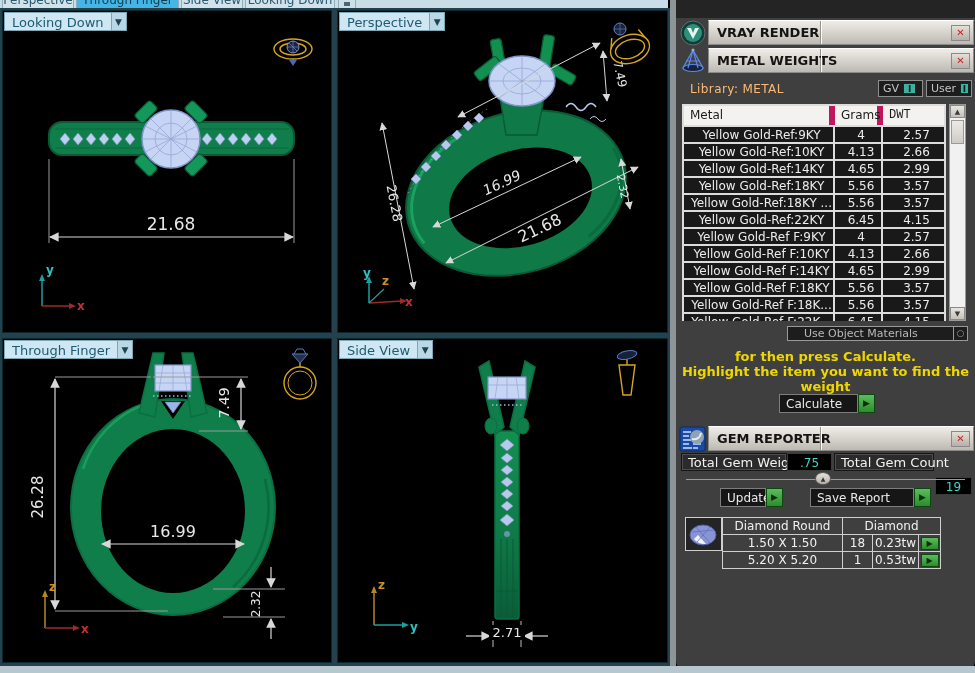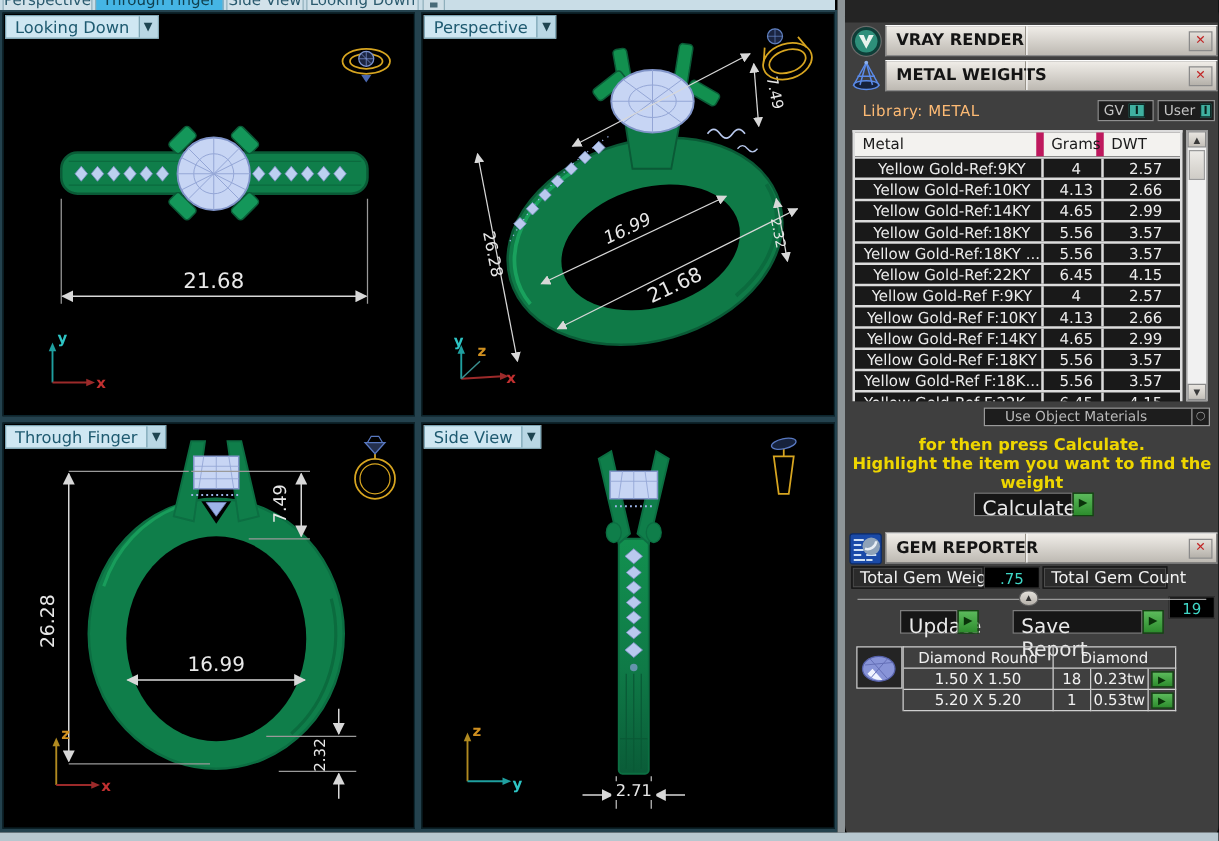--- a/index.html
+++ b/index.html
@@ -39,38 +39,38 @@
   .xbtn { width:19px; height:16px; margin:0 3px 0 0; flex:none; background:linear-gradient(#e3dfd9,#b5b1aa); border:1px solid #8a8a8a; color:#c22525; font-size:10px; font-weight:bold; text-align:center; line-height:14px; }
 
   .liblabel { position:absolute; left:14px; top:82px; font-size:12px; color:#fdba74; letter-spacing:.4px; }
   .togbtn { position:absolute; top:80px; height:17px; background:#1d1d1d; border:1px solid #8f8f8f; display:flex; align-items:center; padding:0 2px 0 4px; }
   .togbtn .t { font-size:11px; color:#c4c4c4; margin-right:4px; }
   .togbtn .sq { width:13px; height:11px; background:#3fb0a0; border:1px solid #0c2a26; color:#09201c; font-size:9px; font-weight:bold; text-align:center; line-height:10px; }
 
   .mtable { position:absolute; left:6px; top:104px; width:264px; border:2px solid #dcdcdc; border-bottom:none; }
   .mhead { display:grid; grid-template-columns:151px 48px 61px; background:#f3f2ef; height:19px; }
   .mhead div { font-size:12px; color:#1b1b1b; padding:2px 0 0 6px; border-right:6px solid #be185d; }
-  .mhead div:last-child { border-right:none; }
+  .mhead div:last-child { border-right:none;font-family:Liberation Mono, monospace; }
   .mbody { height:196px; overflow:hidden; background:#191919; }
   .mrow { display:grid; grid-template-columns:151px 48px 61px; height:17px; border-top:2px solid #dcdcdc; background:#191919; }
   .mrow div { font-size:12px; color:#ececec; padding:1px 0 1px 6px; border-right:2px solid #dcdcdc; overflow:hidden; white-space:nowrap;text-align:center; }
   .mrow div:last-child { border-right:none; }
 
   .scrollbar { position:absolute; left:273px; top:104px; width:17px; height:217px; background:#f1f1f1; border:1px solid #9a9a9a; }
   .sbtn { position:absolute; left:0; width:15px; height:13px; background:linear-gradient(#e8e5e0,#c5c1ba); border:1px solid #8a8a8a; color:#3a3a3a; font-size:7px; text-align:center; line-height:12px; }
   .sthumb { position:absolute; left:1px; top:15px; width:13px; height:24px; background:linear-gradient(#eceae6,#cfccc6); border:1px solid #9a9a9a; }
 
   .dropdown { position:absolute; left:111px; top:326px; width:181px; height:15px; background:#1d1d1d; border:1px solid #9a9a9a; display:flex; align-items:center; }
   .dropdown .t { flex:1; font-size:11px; color:#b9b9b9; padding-left:16px; white-space:nowrap; }
   .dropdown .c { width:14px; height:13px; border-left:1px solid #9a9a9a; color:#9a9a9a; font-size:9px; text-align:center; line-height:12px; }
 
   .hint { position:absolute; left:0; top:349px; width:299px; text-align:center; color:#eed600; font-size:13px; font-weight:bold; line-height:15px; }
 
   .cmdbtn { position:absolute; height:19px; display:flex; }
-  .cmdbtn .lbl { background:#161616; border:1px solid #7d7d7d; color:#e9e9e9; font-size:16px; padding:2px 0 0 6px; }
+  .cmdbtn .lbl { background:#161616; border:1px solid #7d7d7d; color:#e9e9e9; font-size:12px; padding:2px 0 0 6px; }
   .greenbtn { width:17px; height:19px; background:linear-gradient(#5cbb5c,#2d8c2d); border:1px solid #10460f; color:#0a320a; font-size:9px; text-align:center; line-height:17px; flex:none; }
   .greenbtn.small { width:18px; height:13px; line-height:11px; font-size:8px; display:inline-block; }
 
   .tot-label { position:absolute; top:453px; height:18px; background:#2b2b2b; border:1px solid #161616; box-shadow:inset 0 0 0 1px #4d4d4d; color:#f2f2f2; font-size:13px; padding:1px 0 0 6px; white-space:nowrap; }
   .tot-value { position:absolute; top:453px; height:18px; background:#000; border:1px solid #3a3a3a; color:#3fd6c6; font-size:12px; text-align:center; padding-top:2px; }
 
   .divline { position:absolute; left:10px; top:479px; width:279px; height:1px; background:#9a9a9a; }
   .divbtn { position:absolute; left:139px; top:472px; width:16px; height:13px; border-radius:50%; background:linear-gradient(#e4e1db,#b5b1aa); border:1px solid #5e5e5e; color:#333; font-size:6px; text-align:center; line-height:11px; }
 
   .gtable { position:absolute; left:46px; top:517px; display:grid; grid-template-columns:120px 30px 46px 22px; border-left:1px solid #cfcfcf; border-top:1px solid #cfcfcf; }

